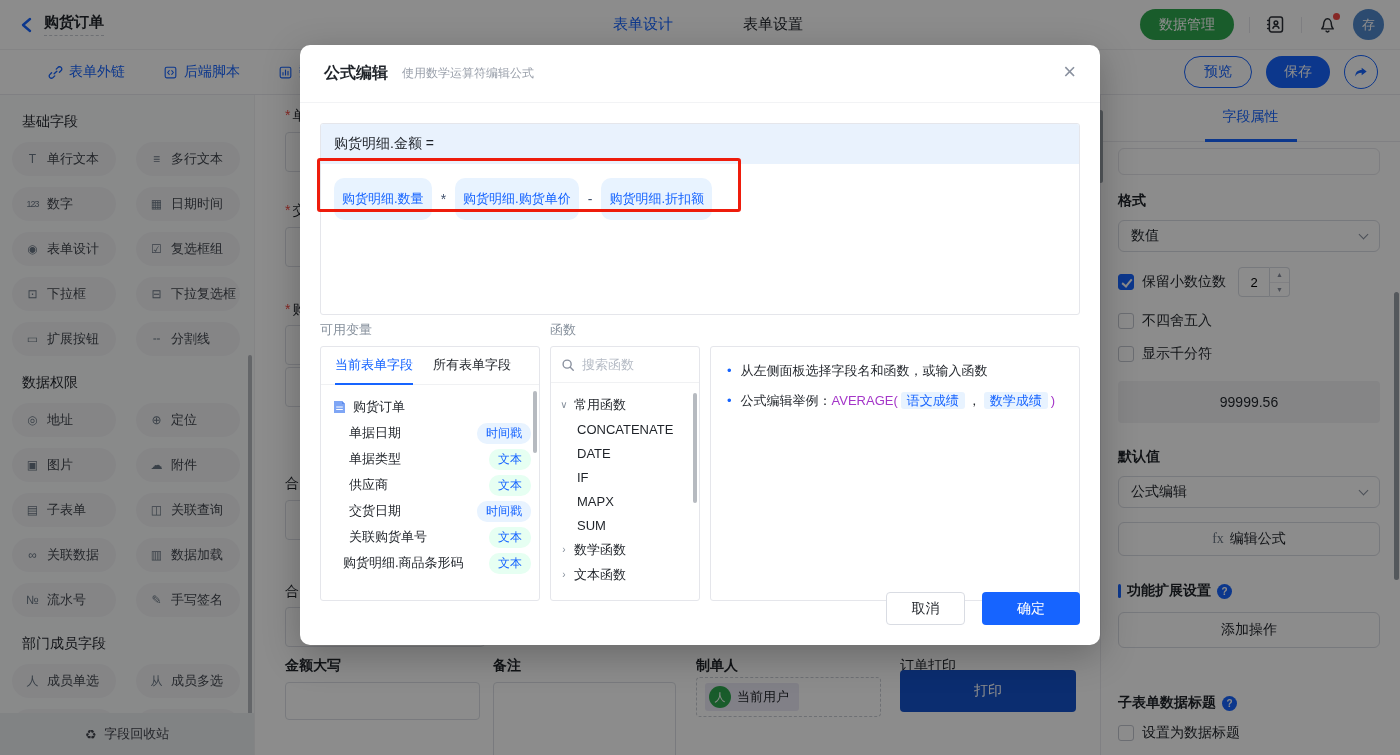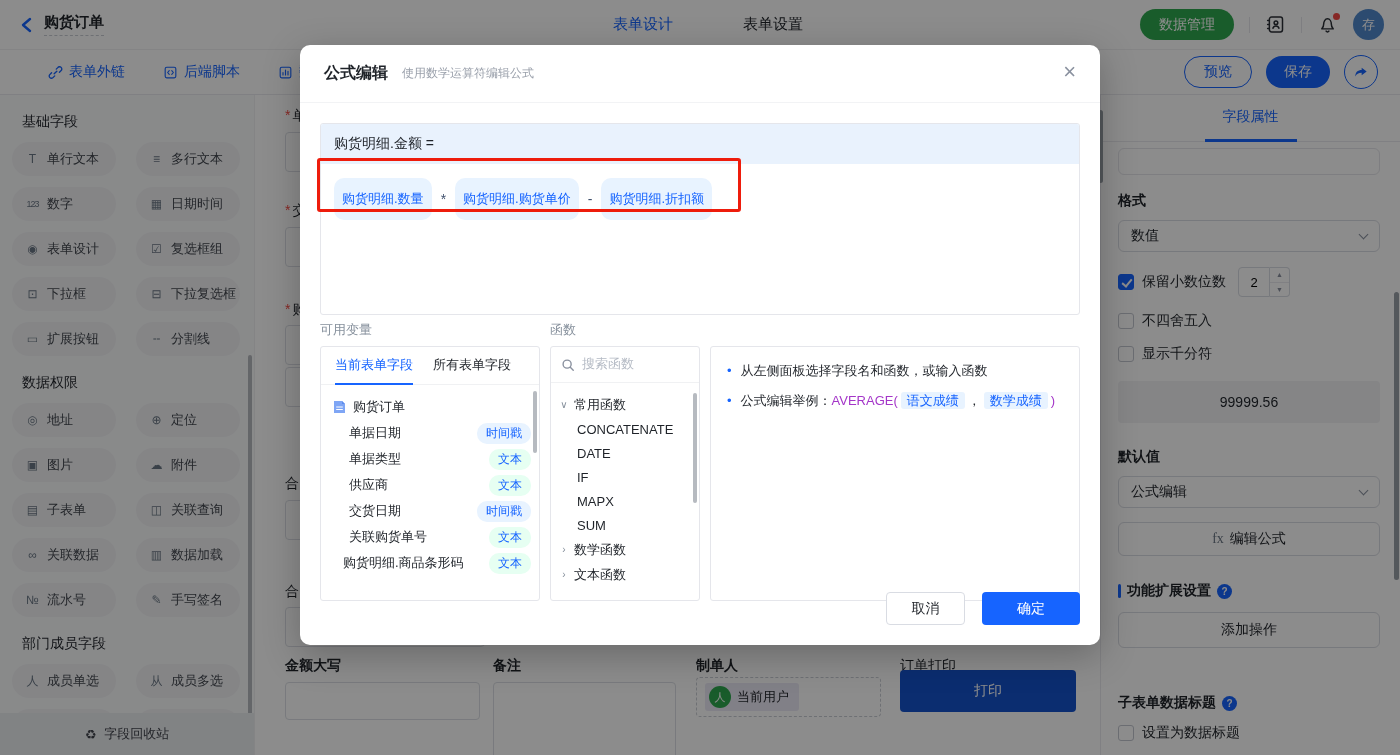--- a/index.html
+++ b/index.html
@@ -98,21 +98,21 @@
 .vars-tab.active{color:#1664ff;border-bottom-color:#1664ff}
 .tree{padding:9px 8px 0 12px;font-size:13px}
 .tree-row{height:26px;display:flex;align-items:center;gap:7px;cursor:pointer}
 .tree-row.child{padding-left:16px;justify-content:space-between}
 .badge{font-size:12px;padding:2px 9px;border-radius:10px;color:#1664ff;white-space:nowrap}
 .badge.time{background:#e8f3ff}
 .badge.text{background:#e6fff2}
 .vars-scroll{position:absolute;right:2px;top:44px;width:4px;height:62px;background:#b6bac0;border-radius:2px}
 .funcs-panel{left:250px;width:150px}
 .func-search{height:36px;display:flex;align-items:center;gap:7px;padding:0 10px;border-bottom:1px solid #f0f1f3}
-.func-search input{border:none;outline:none;width:100px;font-size:13px;font-family:Liberation Mono, monospace;color:#1f2329}
+.func-search input{border:none;outline:none;width:100px;font-size:13px;font-family:Liberation Sans, sans-serif;color:#1f2329}
 .func-search input::placeholder{color:#b4bac4}
 .func-tree{padding:9px 6px 0 8px;font-size:13px}
 .func-group{height:25px;display:flex;align-items:center;gap:5px;cursor:pointer}
 .func-item{height:24px;display:flex;align-items:center;padding-left:18px;cursor:pointer}
 .tw{color:#86909c;font-size:10px;width:10px;flex:none;text-align:center}
 .funcs-scroll{position:absolute;right:2px;top:46px;width:4px;height:110px;background:#b6bac0;border-radius:2px}
 .tips-panel{left:410px;width:370px;padding:15px 16px}
 .tip-row{display:flex;gap:9px;font-size:13px;line-height:1.45;margin-bottom:11px}
 .tip-dot{color:#1664ff;font-size:13px}
 .tip-fn{color:#a435c8}

